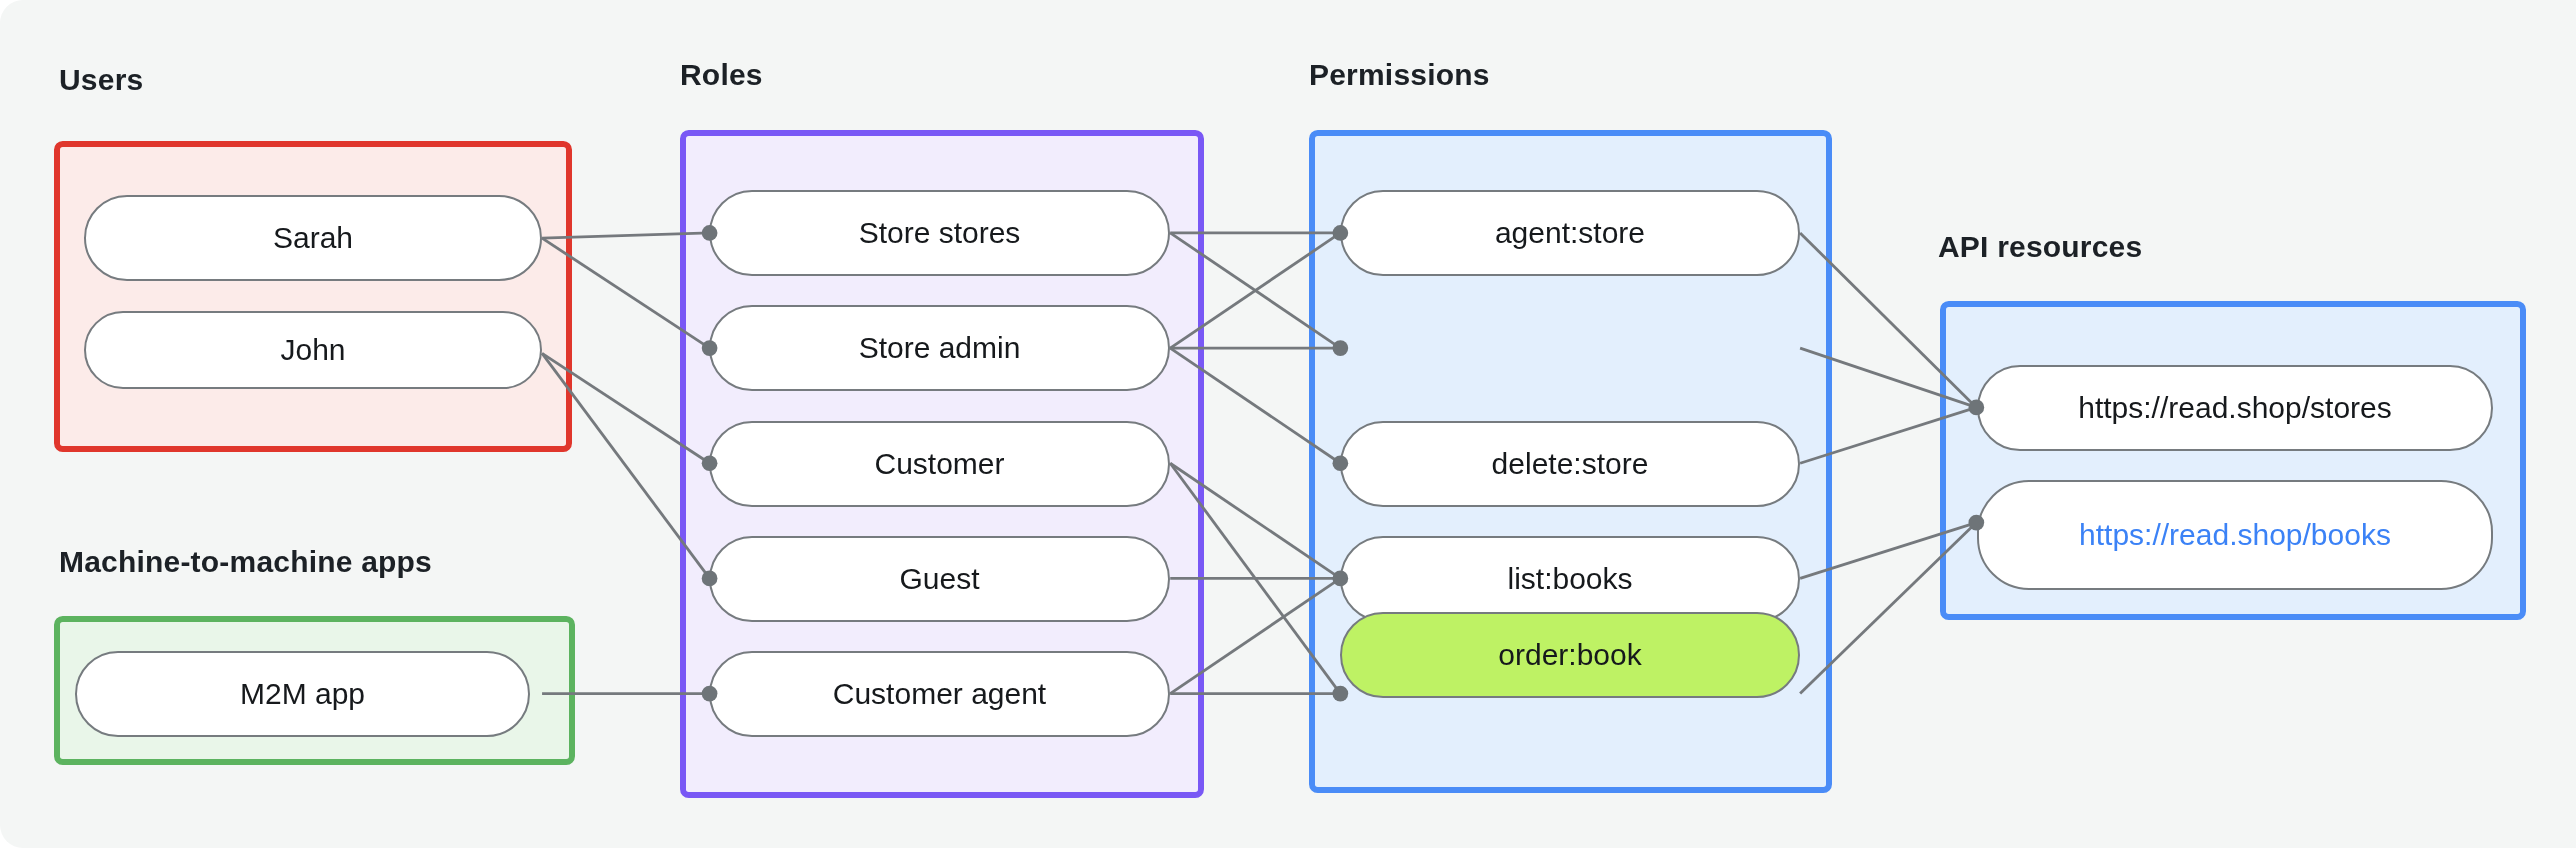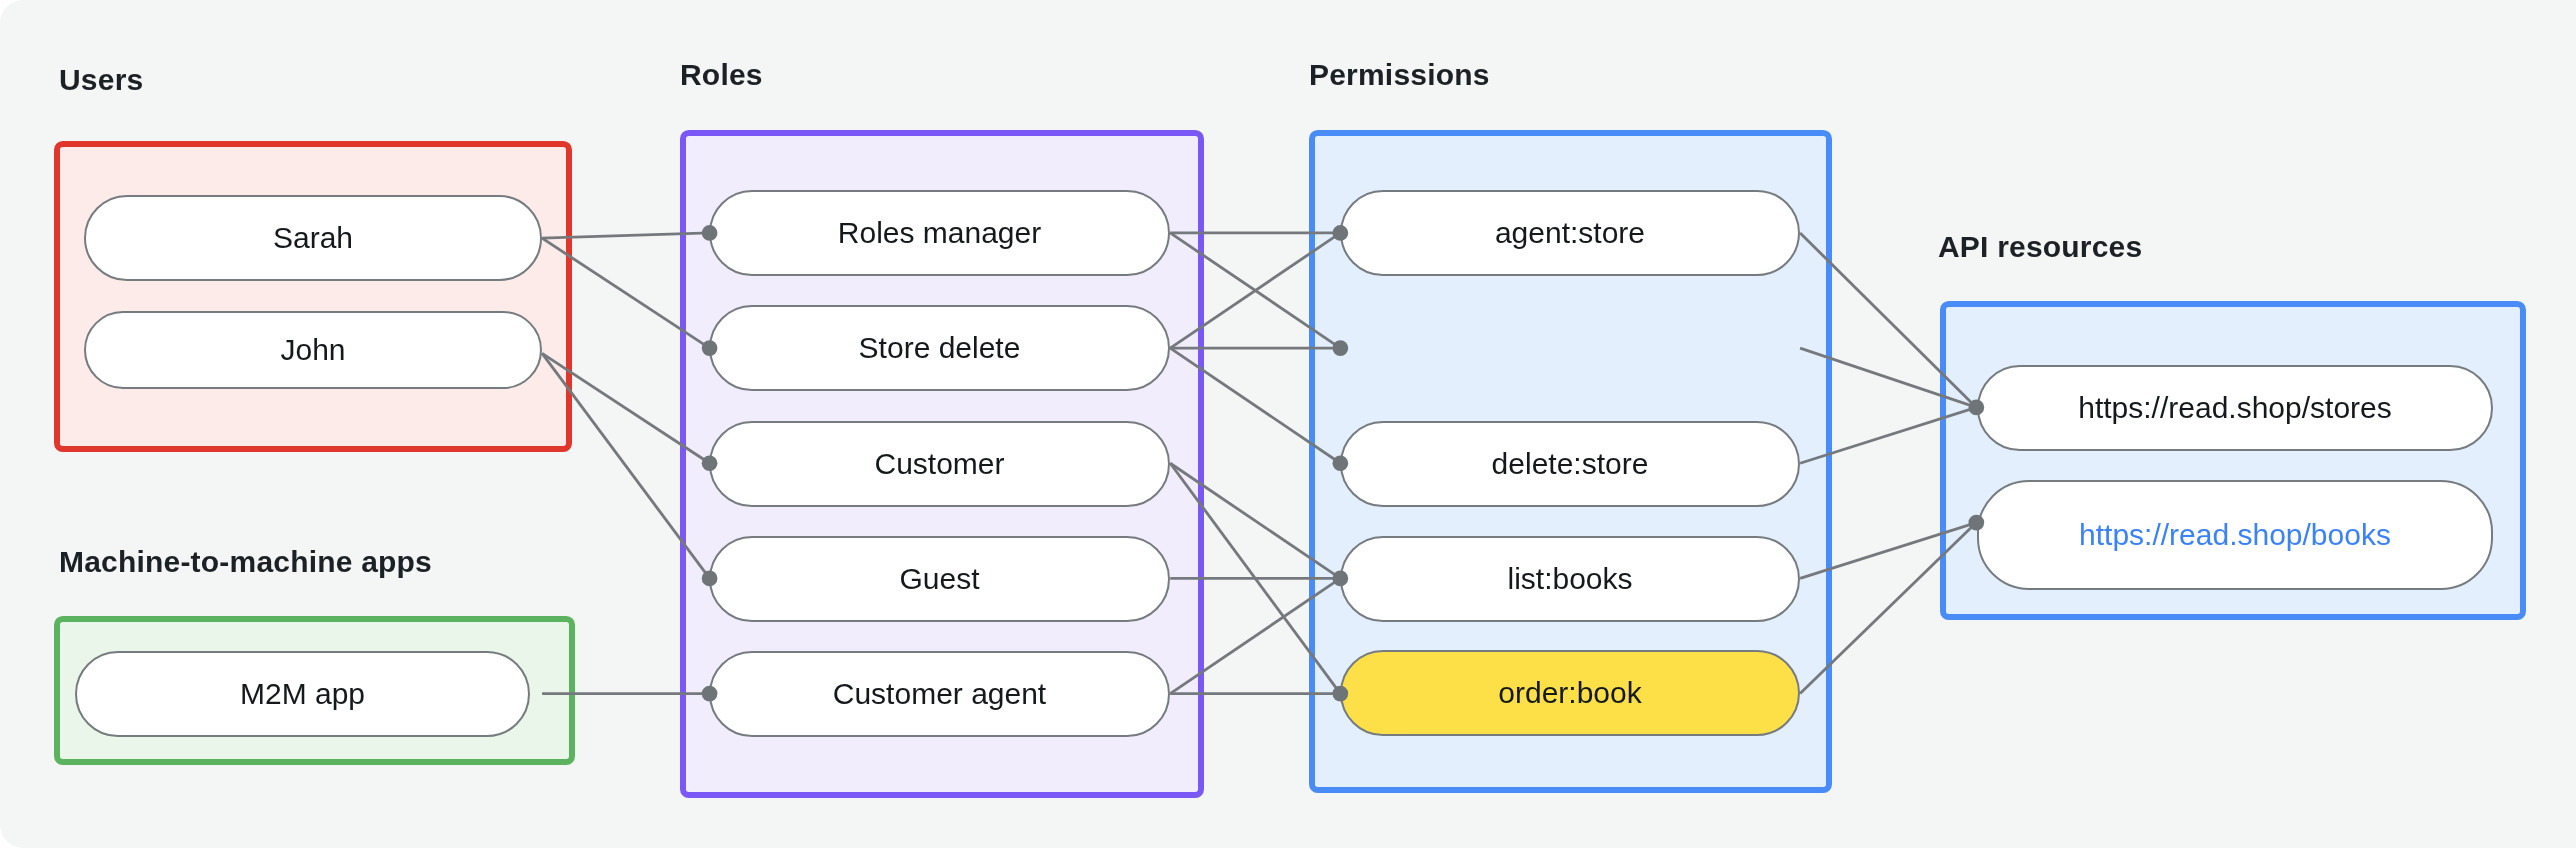--- a/index.html
+++ b/index.html
@@ -40,34 +40,34 @@
 
   <div class="group">
     <span class="group-label" style="left: 59px; top: 545px; color: rgb(28, 33, 38);">Machine-to-machine apps</span>
     <div class="group-box" style="left: 54px; top: 616px; width: 521px; height: 149px; border-color: rgb(92, 179, 95); background: rgb(233, 246, 233);"></div>
   <div class="pill" style="left: 75px; top: 651px; width: 455px; height: 86px; border-color: rgb(118, 123, 127); background: rgb(255, 255, 255); color: rgb(22, 25, 28);">M2M app</div>
     </div>
 
   <div class="group">
     <span class="group-label" style="left: 680px; top: 58px; color: rgb(28, 33, 38);">Roles</span>
     <div class="group-box" style="left: 680px; top: 130px; width: 524px; height: 668px; border-color: rgb(121, 88, 245); background: rgb(242, 237, 253);"></div>
-  <div class="pill" style="left: 709px; top: 190px; width: 461px; height: 86px; border-color: rgb(118, 123, 127); background: rgb(255, 255, 255); color: rgb(22, 25, 28);">Roles manager</div>
-      <div class="pill" style="left: 709px; top: 305px; width: 461px; height: 86px; border-color: rgb(118, 123, 127); background: rgb(255, 255, 255); color: rgb(22, 25, 28);">Store delete</div>
+  <div class="pill" style="left: 709px; top: 190px; width: 461px; height: 86px; border-color: rgb(118, 123, 127); background: rgb(255, 255, 255); color: rgb(22, 25, 28);">Store stores</div>
+      <div class="pill" style="left: 709px; top: 305px; width: 461px; height: 86px; border-color: rgb(118, 123, 127); background: rgb(255, 255, 255); color: rgb(22, 25, 28);">Store admin</div>
       <div class="pill" style="left: 709px; top: 421px; width: 461px; height: 86px; border-color: rgb(118, 123, 127); background: rgb(255, 255, 255); color: rgb(22, 25, 28);">Customer</div>
       <div class="pill" style="left: 709px; top: 536px; width: 461px; height: 86px; border-color: rgb(118, 123, 127); background: rgb(255, 255, 255); color: rgb(22, 25, 28);">Guest</div>
       <div class="pill" style="left: 709px; top: 651px; width: 461px; height: 86px; border-color: rgb(118, 123, 127); background: rgb(255, 255, 255); color: rgb(22, 25, 28);">Customer agent</div>
     </div>
 
   <div class="group">
     <span class="group-label" style="left: 1309px; top: 58px; color: rgb(28, 33, 38);">Permissions</span>
     <div class="group-box" style="left: 1309px; top: 130px; width: 523px; height: 663px; border-color: rgb(74, 140, 247); background: rgb(227, 239, 253);"></div>
   <div class="pill" style="left: 1340px; top: 190px; width: 460px; height: 86px; border-color: rgb(118, 123, 127); background: rgb(255, 255, 255); color: rgb(22, 25, 28);">agent:store</div>
       <div class="pill" style="left: 1340px; top: 421px; width: 460px; height: 86px; border-color: rgb(118, 123, 127); background: rgb(255, 255, 255); color: rgb(22, 25, 28);">delete:store</div>
       <div class="pill" style="left: 1340px; top: 536px; width: 460px; height: 86px; border-color: rgb(118, 123, 127); background: rgb(255, 255, 255); color: rgb(22, 25, 28);">list:books</div>
-      <div class="pill" style="left: 1340px; top: 650px; width: 460px; height: 86px; border-color: rgb(118, 123, 127); background: #fde047; color: rgb(22, 25, 28);">order:book</div>
+      <div class="pill" style="left: 1340px; top: 612px; width: 460px; height: 86px; border-color: rgb(118, 123, 127); background: #bef264; color: rgb(22, 25, 28);">order:book</div>
     </div>
 
   <div class="group">
     <span class="group-label" style="left: 1938px; top: 230px; color: rgb(28, 33, 38);">API resources</span>
     <div class="group-box" style="left: 1940px; top: 301px; width: 586px; height: 319px; border-color: rgb(74, 140, 247); background: rgb(227, 239, 253);"></div>
   <div class="pill" style="left: 1977px; top: 365px; width: 516px; height: 86px; border-color: rgb(118, 123, 127); background: rgb(255, 255, 255); color: rgb(22, 25, 28);">https://read.shop/stores</div>
       <div class="pill" style="left: 1977px; top: 480px; width: 516px; height: 110px; border-color: rgb(118, 123, 127); background: rgb(255, 255, 255); color: #3b82f6;">https://read.shop/books</div>
     </div>
 
   <svg id="edge-layer" width="2576" height="848" viewBox="0 0 2952 972">

